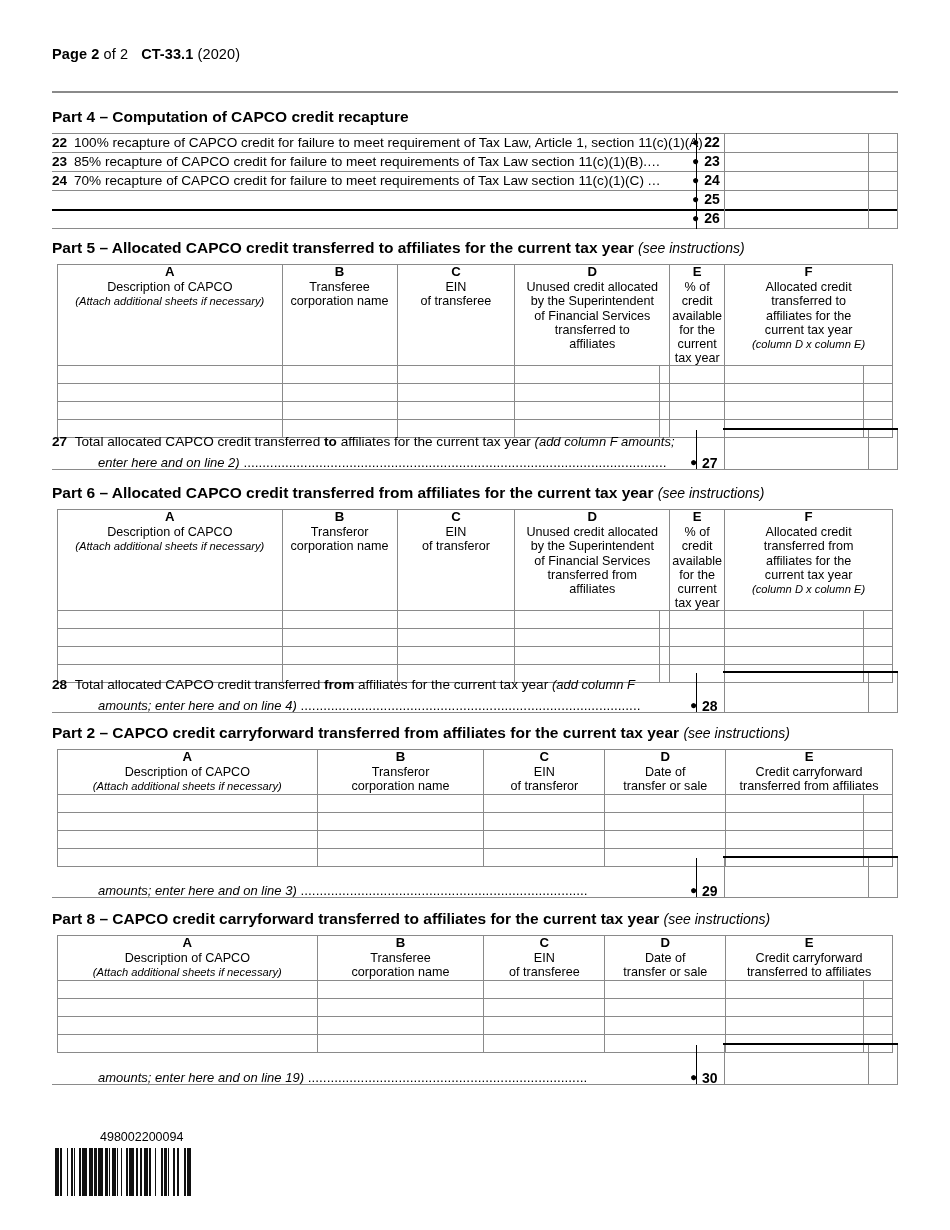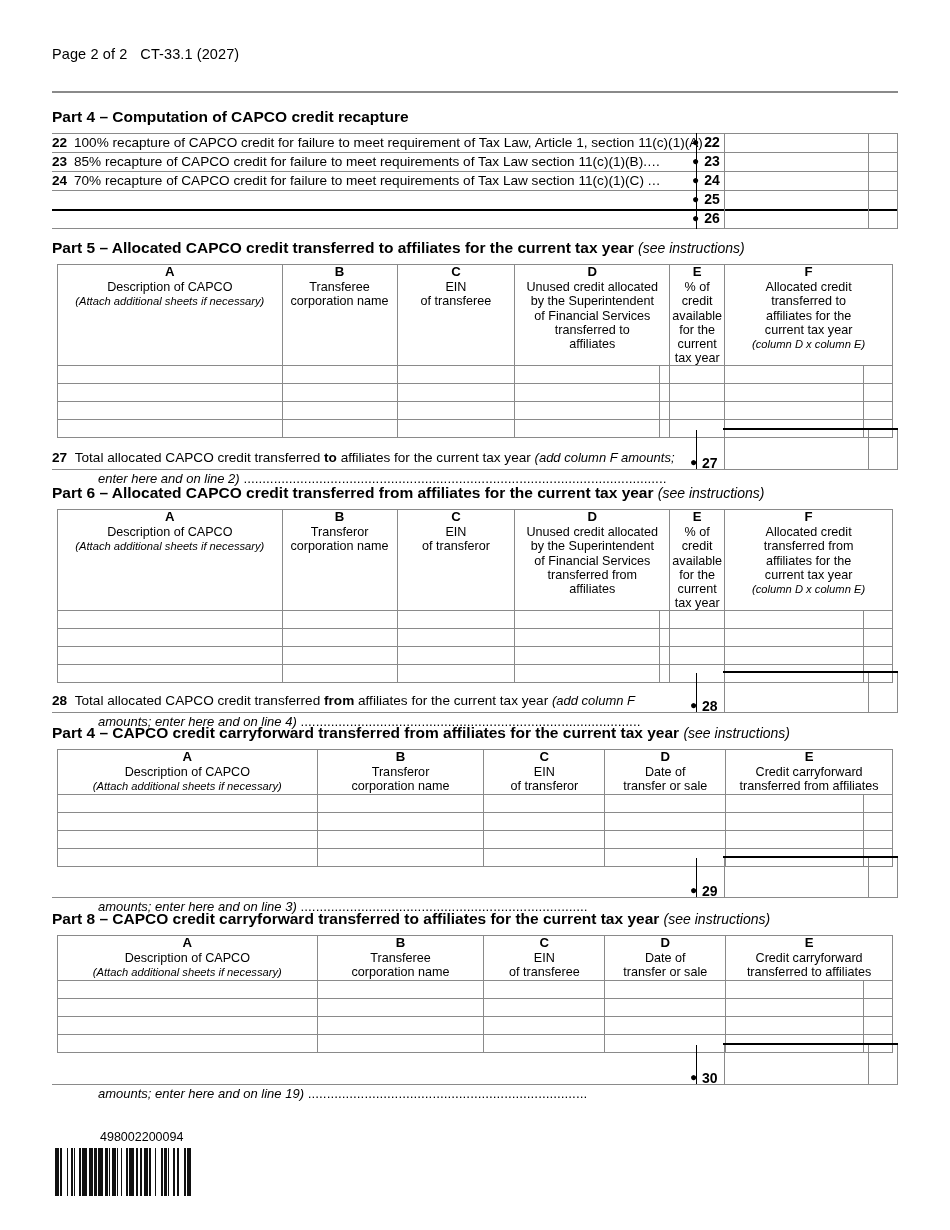--- a/index.html
+++ b/index.html
@@ -9,21 +9,21 @@
     background:#ffffff;
     font-family: "Liberation Sans", sans-serif;
     color:#000;
     position:relative;
     overflow:hidden;
   }
   .page { position:absolute; left:0; top:0; width:950px; height:1230px; }
 
   
   .hdr { position:absolute; left:52px; top:46px; font-size:14.5px; letter-spacing:.1px; }
-  .hdr b { font-weight:normal; }
+  .hdr b { font-weight:bold; }
   .hdr .sp { display:inline-block; width:13px; }
   .toprule { position:absolute; left:52px; top:91px; width:846px; height:2px; background:#8a8a8a; }
 
   
   .part-title { position:absolute; font-size:15.5px; font-weight:bold; white-space:nowrap; }
   .part-title .ital { font-weight:normal; font-style:italic; font-size:14px; }
 
   
   .p4 { position:absolute; left:52px; top:133px; width:846px; }
   .p4 .row { position:relative; height:19px; }
@@ -41,40 +41,40 @@
   
   table.grid { border-collapse:collapse; position:absolute; }
   table.grid td { border:1px solid #8a8a8a; padding:0; vertical-align:top; }
   td.hd { text-align:center; font-size:12.6px; line-height:14.2px; padding:2px 2px 4px 2px; border:1.4px solid #000; }
   td.hd .L { font-weight:bold; font-size:13.2px; display:block; margin-bottom:1px; }
   td.hd .it { font-style:italic; font-size:11.2px; }
   td.cell { height:18px; border-left:1.4px solid #000; border-right:1.4px solid #000; }
   td.cents { border-left:1px solid #8a8a8a; border-right:1.4px solid #000; }
 
   
-  .total { position:absolute; font-size:13.6px; white-space:nowrap;margin-top:16px; }
+  .total { position:absolute; font-size:13.6px; white-space:nowrap; }
   .total .num { font-weight:bold; }
   .total i { font-style:italic; font-size:13px; }
   .total b { font-weight:bold; }
 
   
   .bc-num { position:absolute; font-size:12.5px; }
   .barcode { position:absolute; display:flex; align-items:flex-end; height:48px; }
   .barcode span { display:block; height:48px; }
 </style>
 </head>
 <body>
 
 <div class="page">
 
   <div class="hdr">
     <b>Page</b>&nbsp;<b>2</b>
     <span>of</span>
     <span>2</span><span class="sp"></span><b>CT-33.1</b>
-    <span>(2027)</span>
+    <span>(2020)</span>
   </div>
   <div class="toprule"></div>
 
   <div class="part-title" style="left:52px; top:108px;">
     <span>Part 4 – Computation of CAPCO credit recapture</span>
   </div>
 
   <div class="hline" style="left:52px; top:133px; width:846px;"></div>
   <div class="hline" style="left:52px; top:152px; width:846px;"></div>
   <div class="hline" style="left:52px; top:171px; width:846px;"></div>
@@ -356,21 +356,21 @@
   <div style="position:absolute; left:702px; top:698px; font-size:14px; font-weight:bold;">28</div>
   <div class="hline-dark" style="left:723px; top:671px; width:175px;"></div>
   <div class="vline" style="left:696px; top:673px; height:39px;"></div>
   <div class="vline" style="left:724px; top:673px; height:39px; width:1px; background:#8a8a8a;"></div>
   <div class="vline" style="left:868px; top:673px; height:39px; width:1px; background:#8a8a8a;"></div>
   <div class="vline" style="left:897px; top:673px; height:39px; width:1px; background:#8a8a8a;"></div>
   <div class="hline" style="left:52px; top:712px; width:846px;"></div>
   <div style="position:absolute; left:726px; top:674px; width:140px; height:37px;"></div>
 
   <div class="part-title" style="left:52px; top:724px;">
-    <span>Part 4 – CAPCO credit carryforward transferred from affiliates for the current tax year</span>
+    <span>Part 2 – CAPCO credit carryforward transferred from affiliates for the current tax year</span>
     <span class="ital">(see instructions)</span>
   </div>
 
   <table class="grid" style="left:57px; top:749px; width:836px;">
     <colgroup>
       <col style="width:260px">
         <col style="width:167px">
         <col style="width:121px">
       <col style="width:121px">
         <col style="width:138px">

